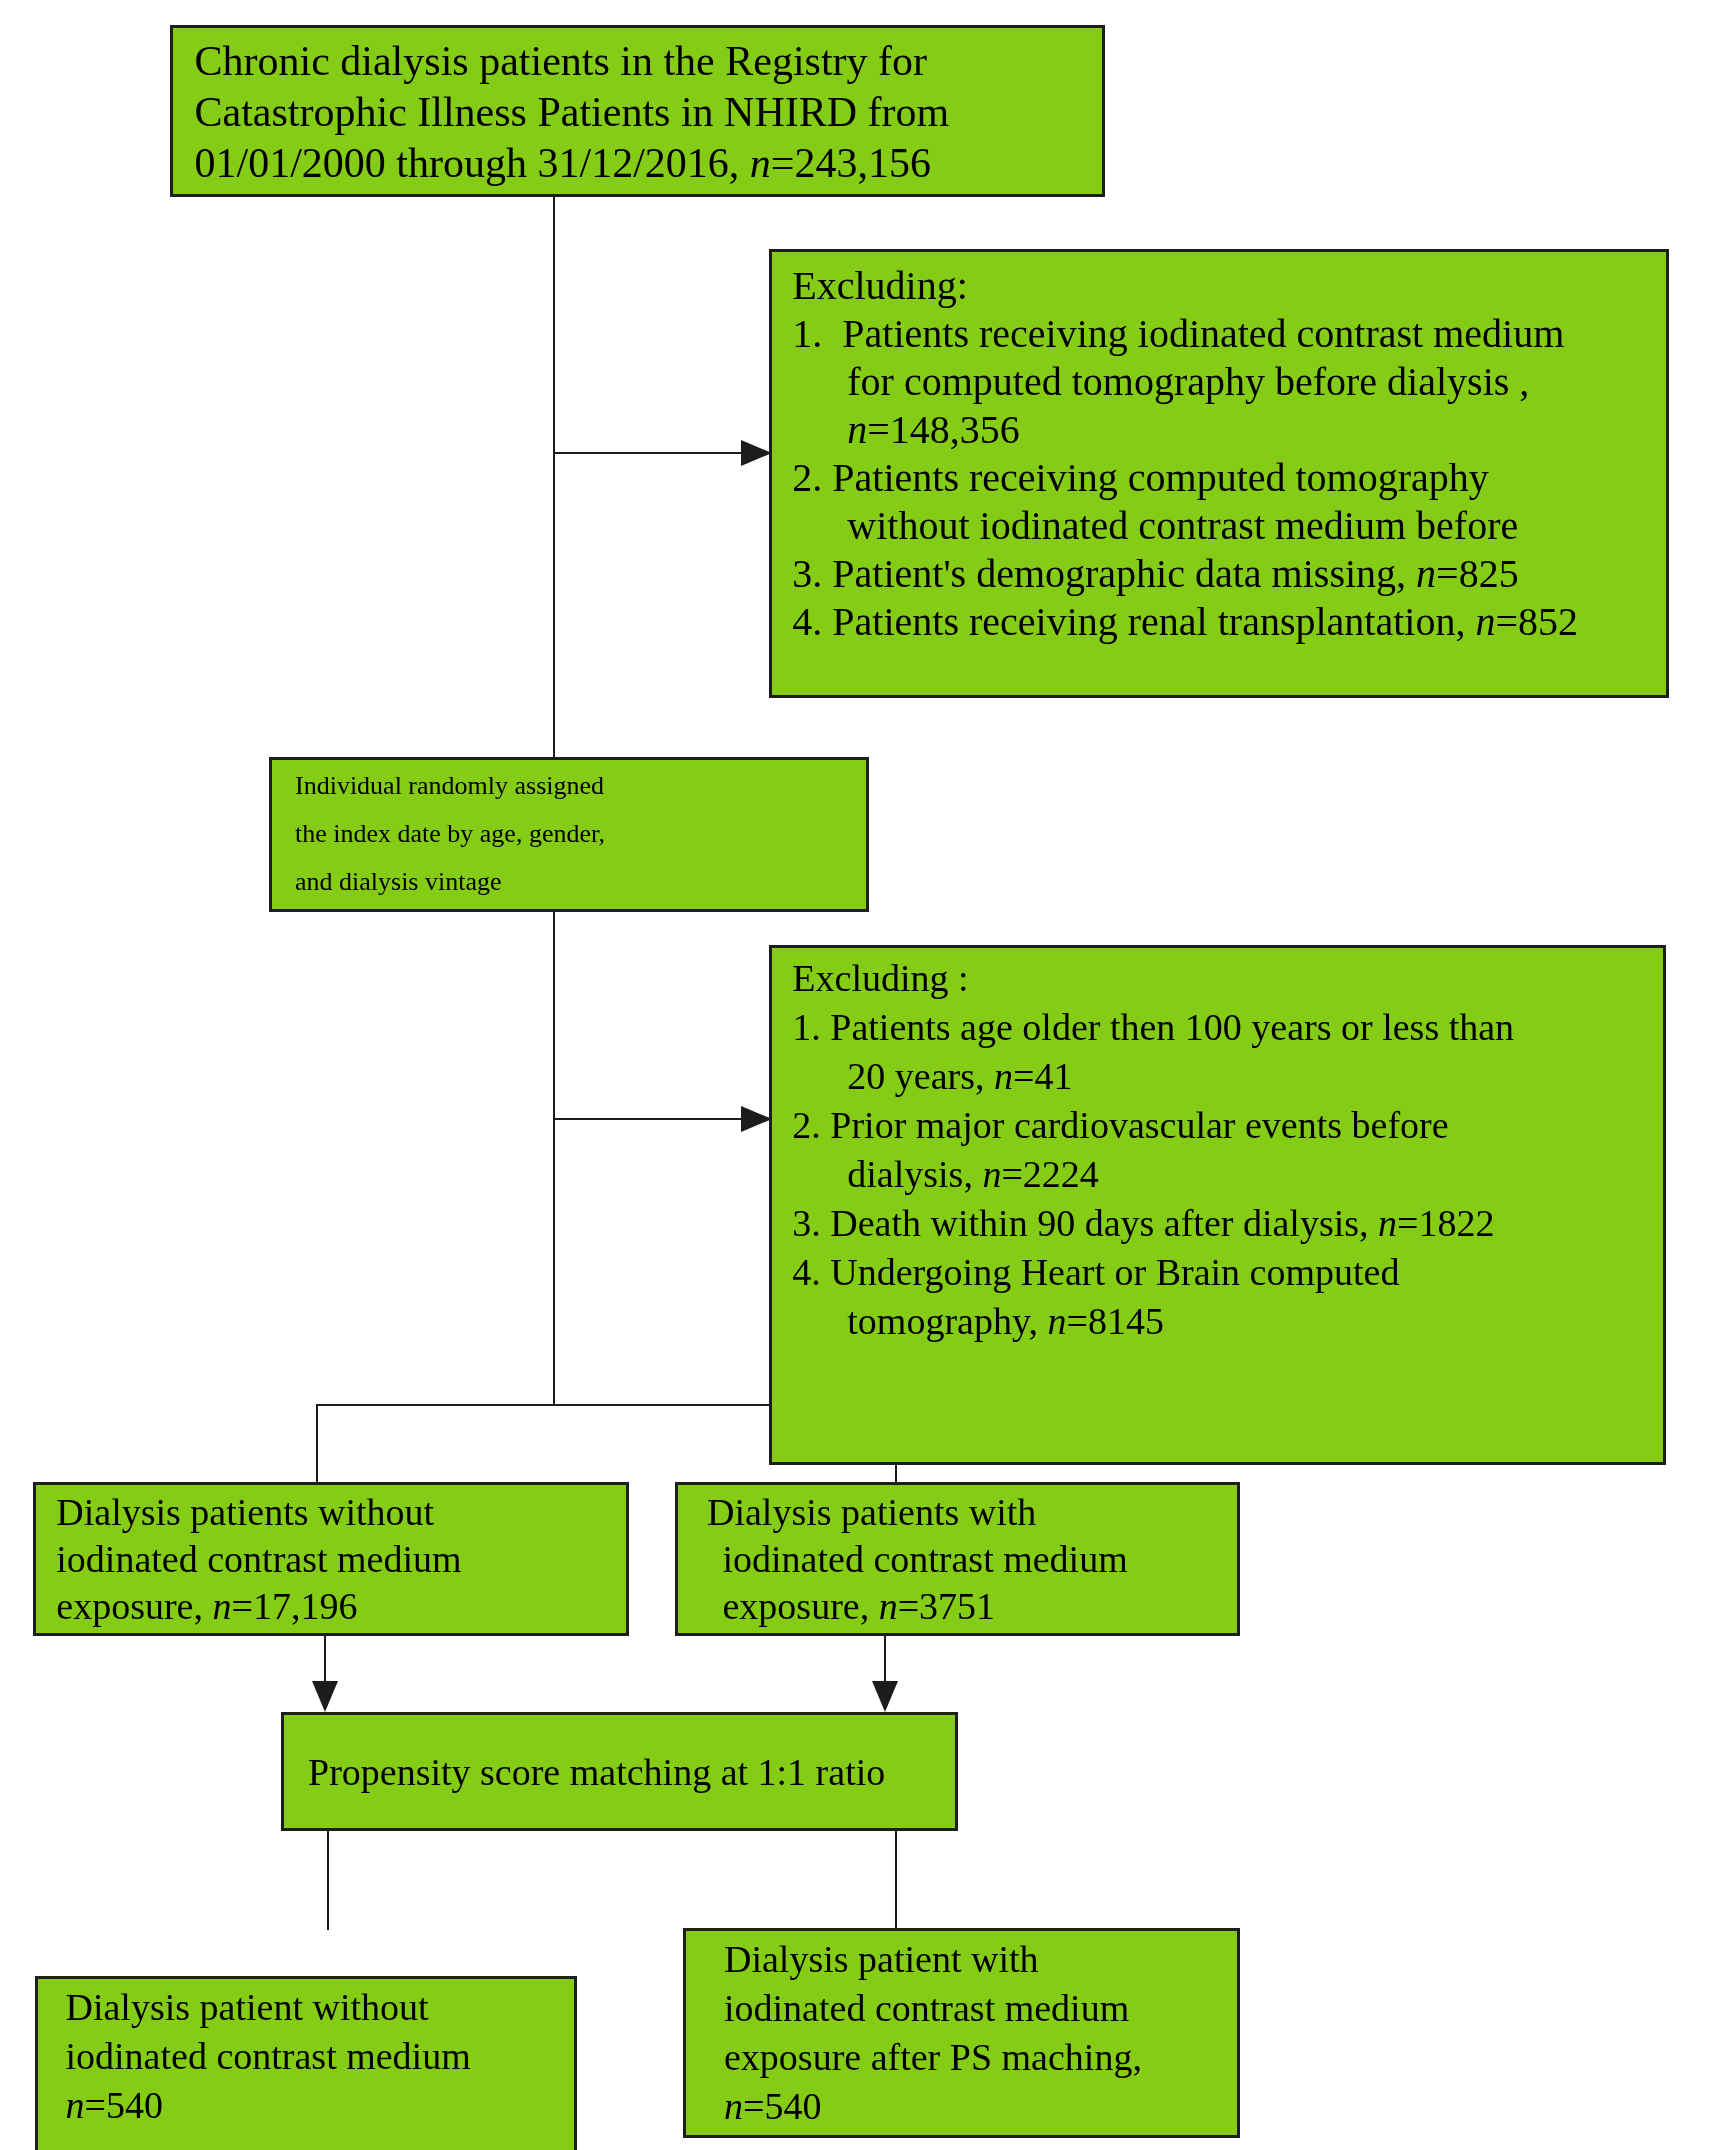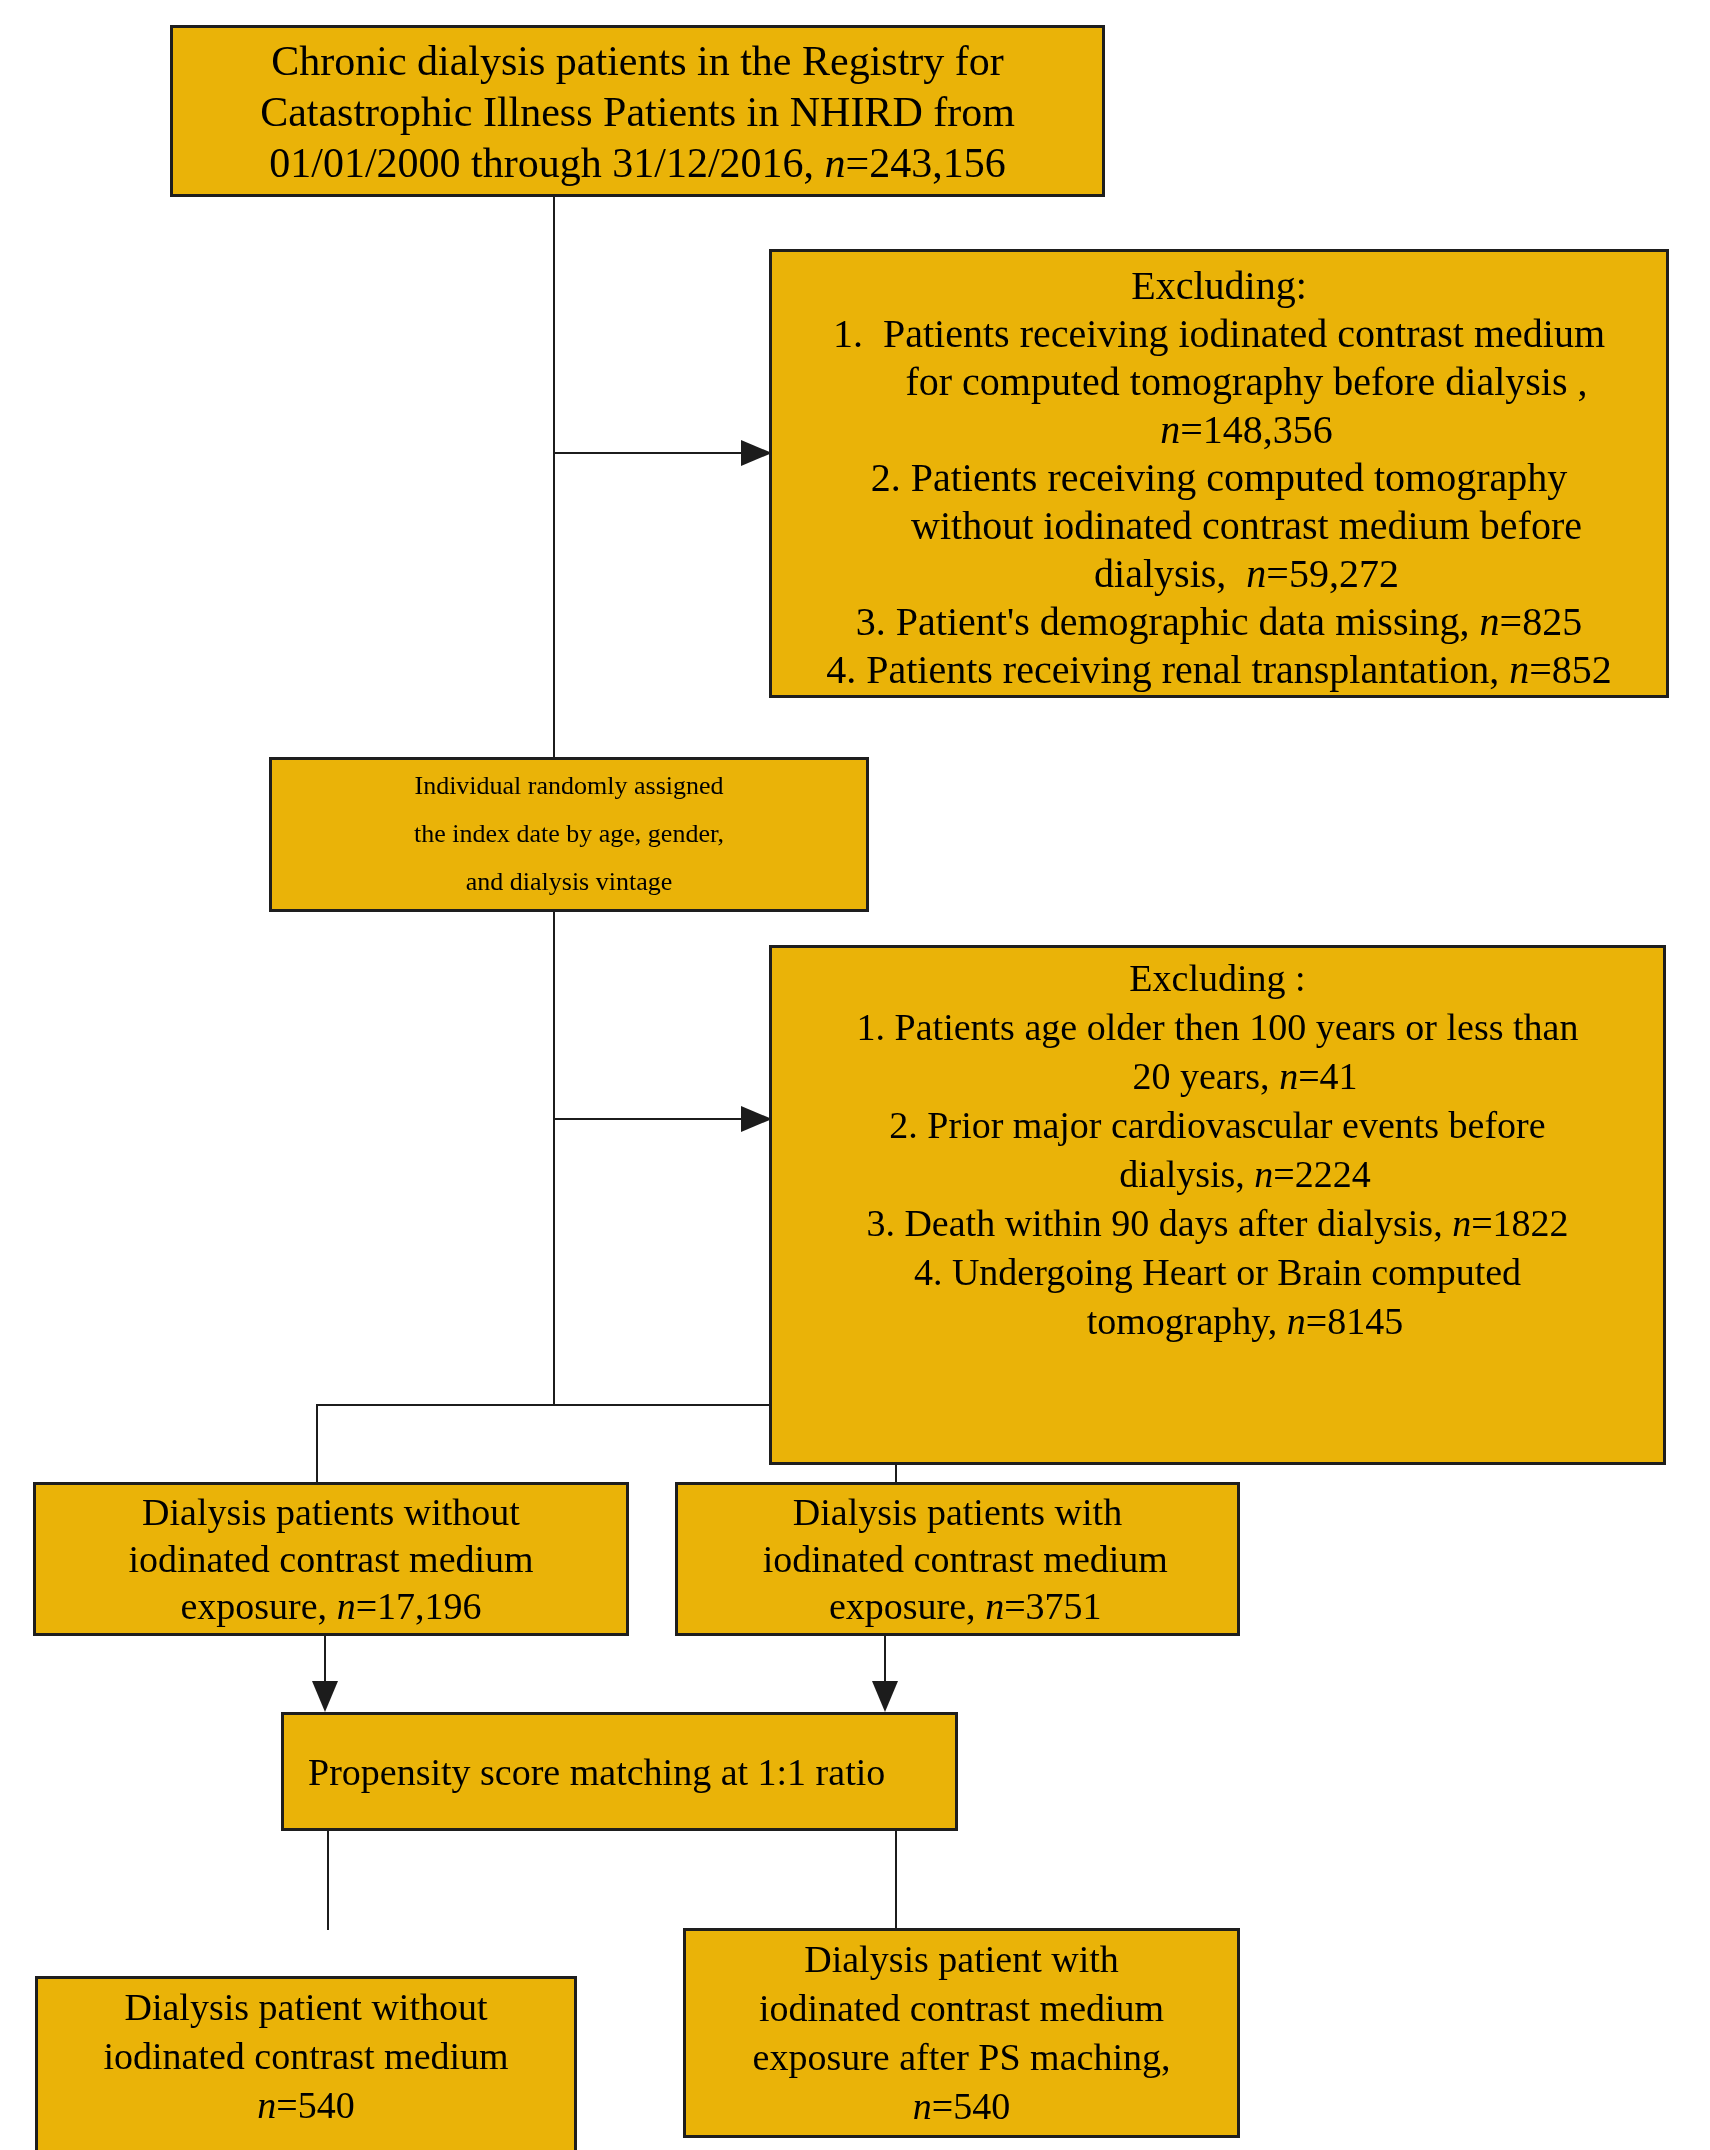--- a/index.html
+++ b/index.html
@@ -1,18 +1,18 @@
 <!DOCTYPE html>
 <html style="font-size:9.6px"><head>
 <meta charset="utf-8">
 <style>
   html,body{margin:0;padding:0;background:#ffffff;}
   #canvas{position:relative;width:1711px;height:2151px;background:#ffffff;
           font-family:"Liberation Serif","DejaVu Serif",serif;color:#000;}
-  .box{position:absolute;background:#eab308;border:3.6px solid #1e1e1e;box-sizing:border-box;text-align:center;}
+  .box{position:absolute;background:#84cc16;border:3.6px solid #1e1e1e;box-sizing:border-box;}
   .line{white-space:pre;}
   .it{font-style:italic;}
   .cont{padding-left:55px;}
   .sp{padding-left:15.5px;}
   .vline,.hline{position:absolute;background:#1c1c1c;}
   .tri-r{position:absolute;width:0;height:0;
          border-top:13px solid transparent;border-bottom:13px solid transparent;
          border-left:31px solid #1c1c1c;}
   .tri-d{position:absolute;width:0;height:0;
          border-left:13px solid transparent;border-right:13px solid transparent;
@@ -59,21 +59,20 @@
     <div class="line"><span>01/01/2000 through 31/12/2016, </span><span class="it">n</span><span>=243,156</span></div>
   </div>
 
   <div class="box" id="box-exclusion1">
     <div class="line">Excluding:</div>
     <div class="line">1.  Patients receiving iodinated contrast medium</div>
     <div class="line cont">for computed tomography before dialysis ,</div>
     <div class="line cont"><span class="it">n</span><span>=148,356</span></div>
     <div class="line">2. Patients receiving computed tomography</div>
     <div class="line cont">without iodinated contrast medium before</div>
-    <div class="line cont"><span>dialysis,  </span><span class="it">n</span><span>=59,272</span></div>
     <div class="line"><span>3. Patient's demographic data missing, </span><span class="it">n</span><span>=825</span></div>
     <div class="line"><span>4. Patients receiving renal transplantation, </span><span class="it">n</span><span>=852</span></div>
   </div>
 
   <div class="box" id="box-random">
     <div class="line">Individual randomly assigned</div>
     <div class="line">the index date by age, gender,</div>
     <div class="line">and dialysis vintage</div>
   </div>
 

